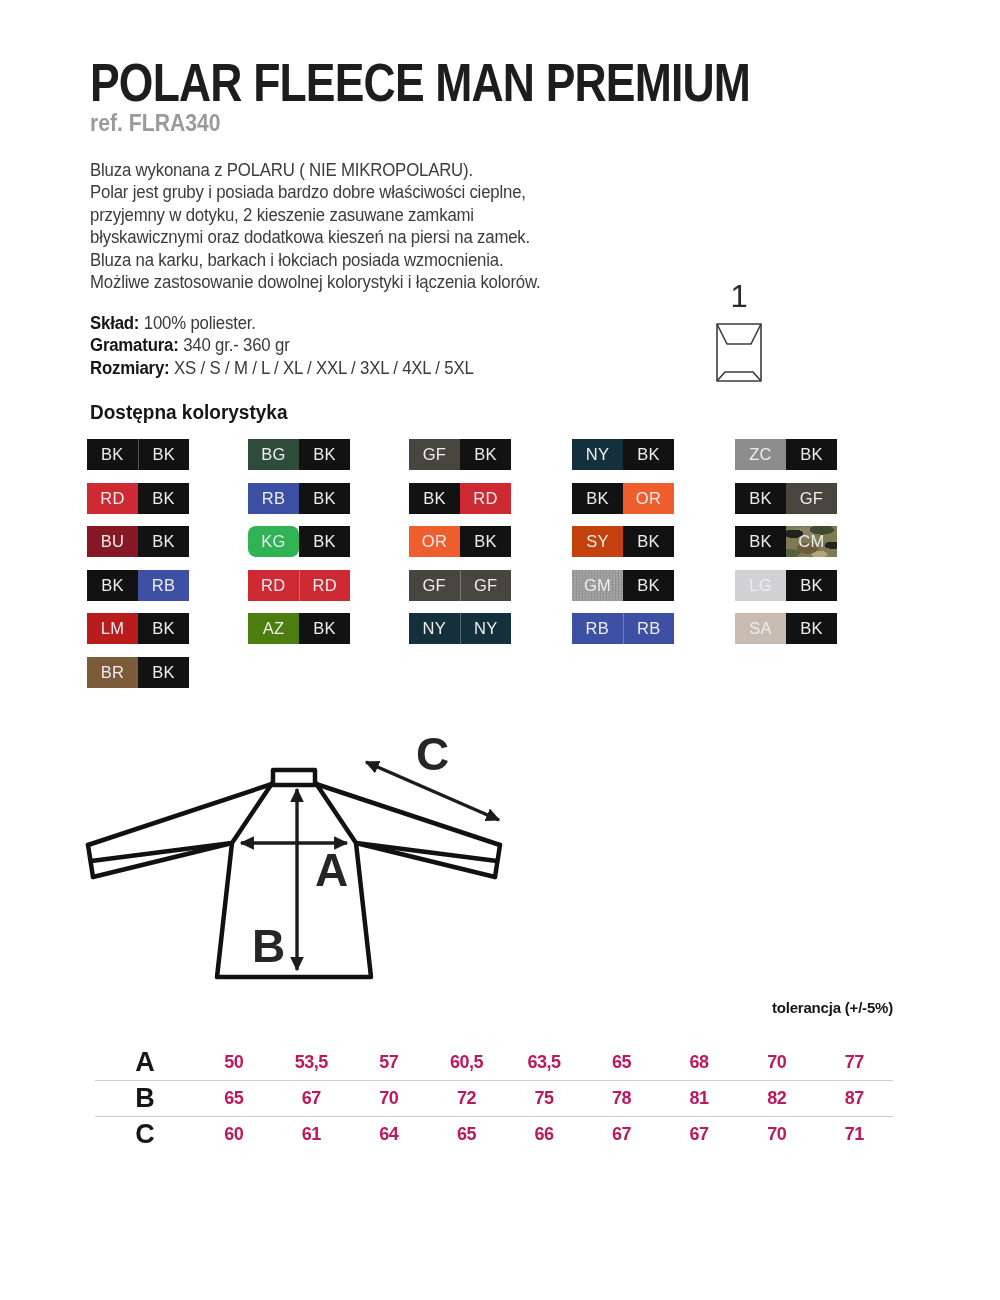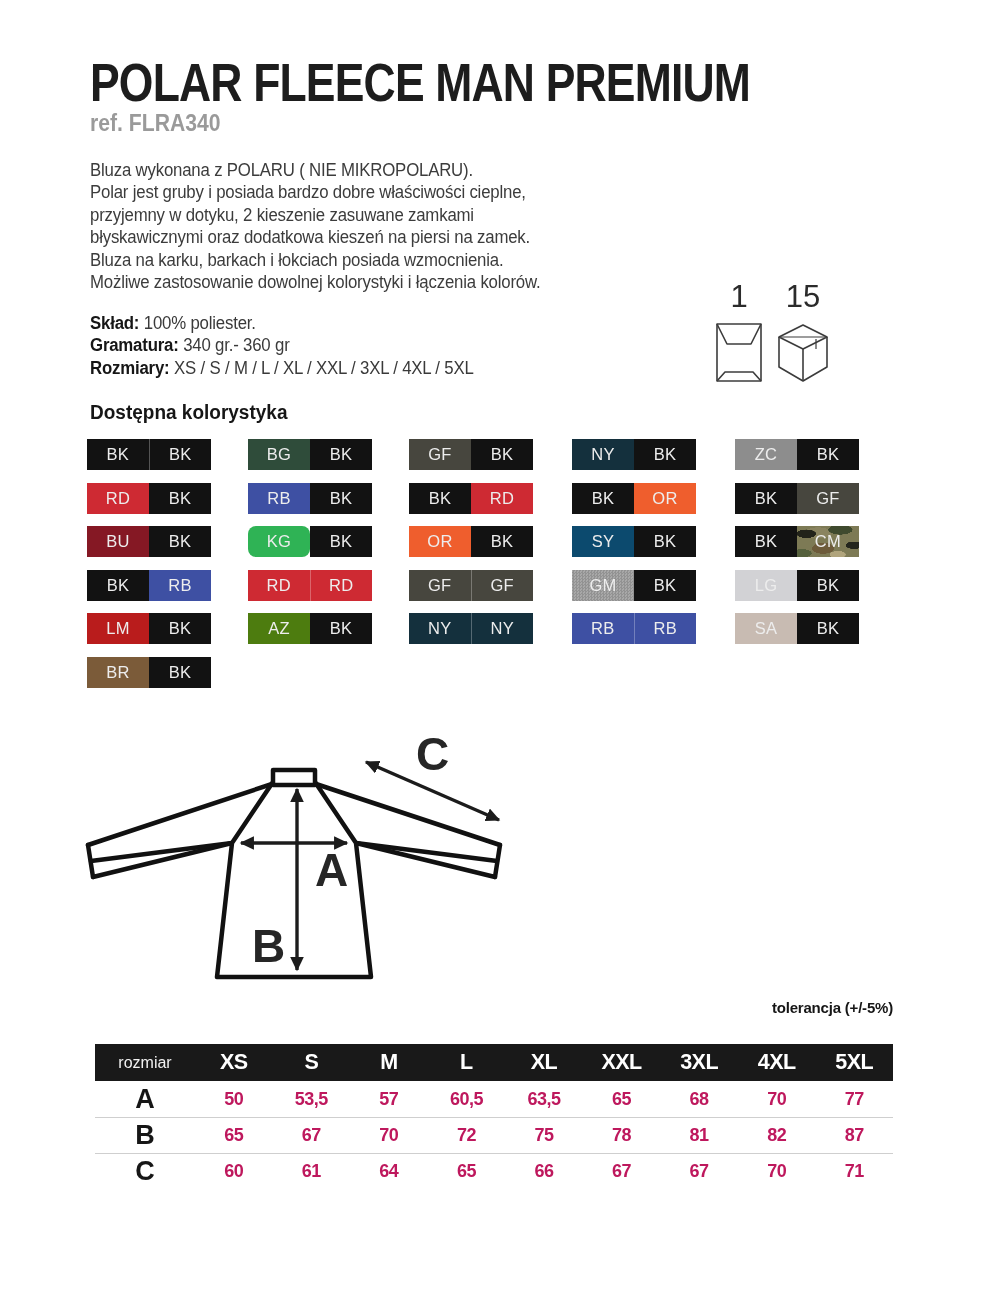--- a/index.html
+++ b/index.html
@@ -40,21 +40,21 @@
     position:absolute; left:90px; top:401px; font-size:20px; font-weight:700;
     color:#161616; transform:scaleX(.95); transform-origin:left top; white-space:nowrap;
   }
   .color-grid { position:absolute; left:0; top:439px; width:1000px; height:255px; }
   .swatch-col { position:absolute; top:0; display:flex; flex-direction:column; gap:12.6px; }
   .swatch-col:nth-child(1){ left:87px; }
   .swatch-col:nth-child(2){ left:248px; }
   .swatch-col:nth-child(3){ left:409px; }
   .swatch-col:nth-child(4){ left:572px; }
   .swatch-col:nth-child(5){ left:735px; }
-  .swatch { width:124px; height:31px; display:flex; }
+  .swatch { width:102px; height:31px; display:flex; }
   .half {
     flex:1; display:flex; align-items:center; justify-content:center;
     color:#ededed; font-size:16.5px; letter-spacing:.3px;
   }
   .half.seam { border-right:1px solid rgba(255,255,255,.28); }
   .half.melange {
     background:repeating-conic-gradient(#929292 0% 25%, #a8a8a8 0% 50%) 0 0 / 3px 3px;
   }
   .half.camo {
     background-color:#7d7a55;
@@ -115,32 +115,20 @@
     <div class="pack-item">
       <div class="pack-count">1</div>
       <svg width="46" height="60" viewBox="0 0 46 60">
         <g fill="none" stroke="#3c3c3c" stroke-width="1.6" stroke-linejoin="round">
           <rect x="1" y="1" width="44" height="57"></rect>
           <polyline points="1,1 11,21 35,21 45,1"></polyline>
           <polyline points="1,58 9,49 37,49 45,58"></polyline>
         </g>
       </svg>
     </div>
-    <div class="pack-item">
-      <div class="pack-count">15</div>
-      <svg width="54" height="62" viewBox="0 0 54 62">
-        <g fill="none" stroke="#3c3c3c" stroke-width="1.6" stroke-linejoin="round">
-          <path d="M27,2 L51,14 L27,26 L3,14 Z"></path>
-          <path d="M3,14 L3,44 L27,58 L51,44 L51,14"></path>
-          <path d="M27,26 L27,58"></path>
-          <path d="M3,14 L51,14" stroke-width="1.2"></path>
-          <path d="M40,16 L40,26" stroke-width="1.2"></path>
-        </g>
-      </svg>
-    </div>
   </div>
 
   <div class="colors-heading">Dostępna kolorystyka</div>
   <div class="color-grid">
       <div class="swatch-col">
         <div class="swatch">
           <div class="half seam" style="background: rgb(18, 18, 18);">
             <span>BK</span>
           </div>
           <div class="half" style="background: rgb(18, 18, 18);">
@@ -283,21 +271,21 @@
         </div>
         <div class="swatch">
           <div class="half" style="background: rgb(18, 18, 18);">
             <span>BK</span>
           </div>
           <div class="half" style="background: rgb(239, 94, 45);">
             <span>OR</span>
           </div>
         </div>
         <div class="swatch">
-          <div class="half" style="background: #0c4a6e;">
+          <div class="half" style="background: #c2410c;">
             <span>SY</span>
           </div>
           <div class="half" style="background: rgb(18, 18, 18);">
             <span>BK</span>
           </div>
         </div>
         <div class="swatch">
           <div class="half melange">
             <span>GM</span>
           </div>
@@ -386,32 +374,20 @@
     <line class="arrow" x1="222" y1="64" x2="222" y2="245" marker-start="url(#ah)" marker-end="url(#ah)"></line>
     <line class="arrow" x1="291" y1="37" x2="424" y2="95" marker-start="url(#ah)" marker-end="url(#ah)"></line>
     <text x="240" y="161">A</text>
     <text x="177" y="237">B</text>
     <text x="341" y="45">C</text>
   </svg>
 
   <div class="tolerance">tolerancja (+/-5%)</div>
 
   <div class="size-table">
-    <div class="trow thead">
-      <div class="corner">rozmiar</div>
-    <div class="size-cell">XS</div>
-        <div class="size-cell">S</div>
-        <div class="size-cell">M</div>
-        <div class="size-cell">L</div>
-        <div class="size-cell">XL</div>
-        <div class="size-cell">XXL</div>
-        <div class="size-cell">3XL</div>
-        <div class="size-cell">4XL</div>
-        <div class="size-cell">5XL</div>
-      </div>
     <div>
         <div class="trow data-row">
           <div class="row-label">A</div>
           <div class="val-cell">50</div>
           <div class="val-cell">53,5</div>
           <div class="val-cell">57</div>
           <div class="val-cell">60,5</div>
           <div class="val-cell">63,5</div>
           <div class="val-cell">65</div>
           <div class="val-cell">68</div>

